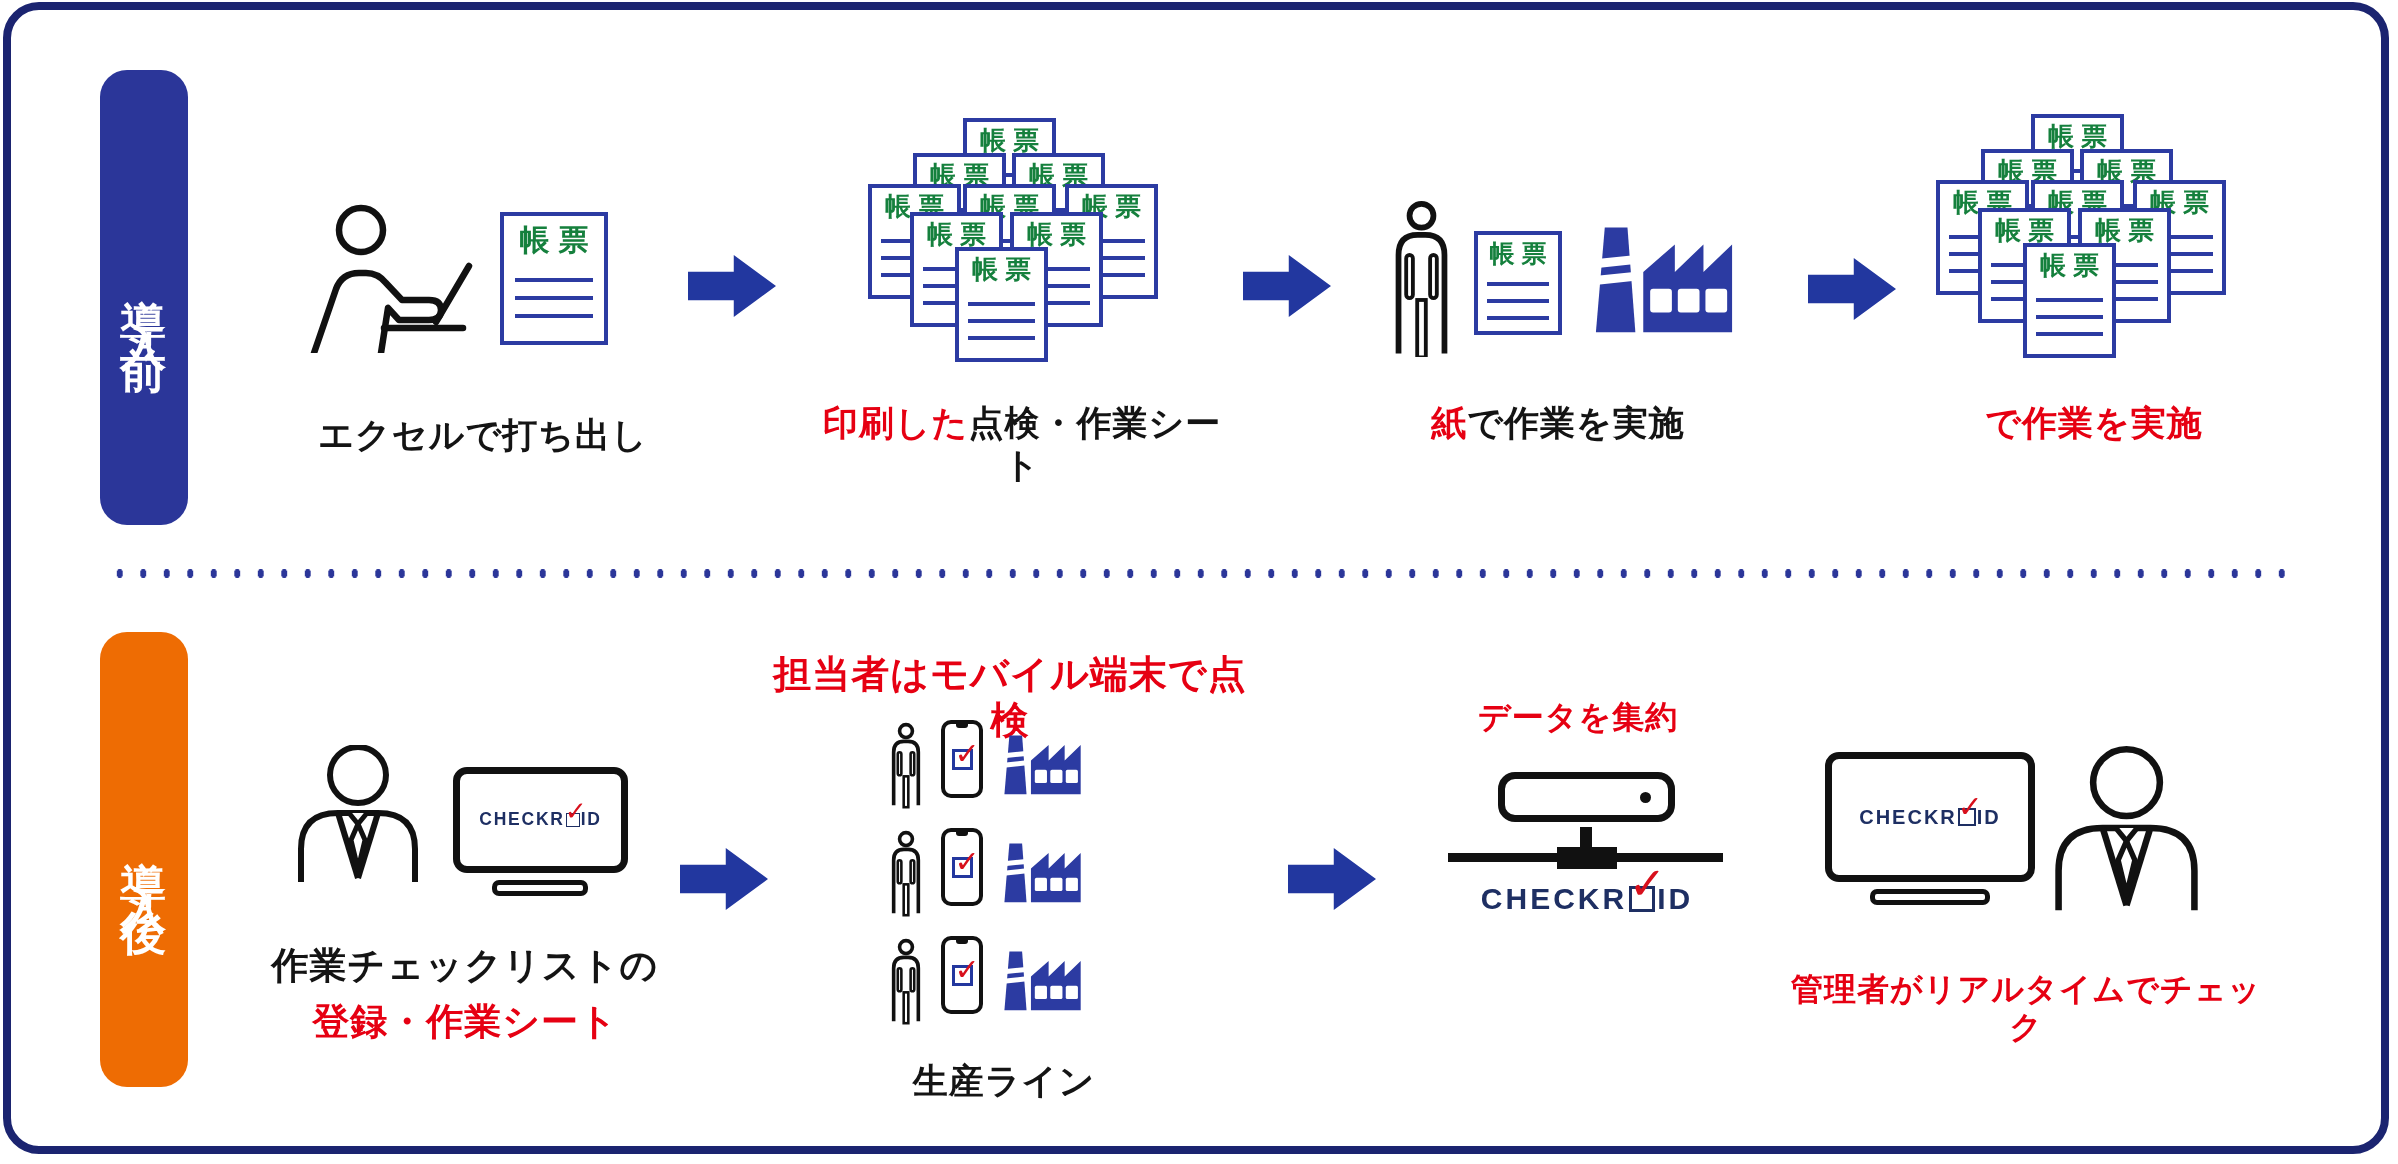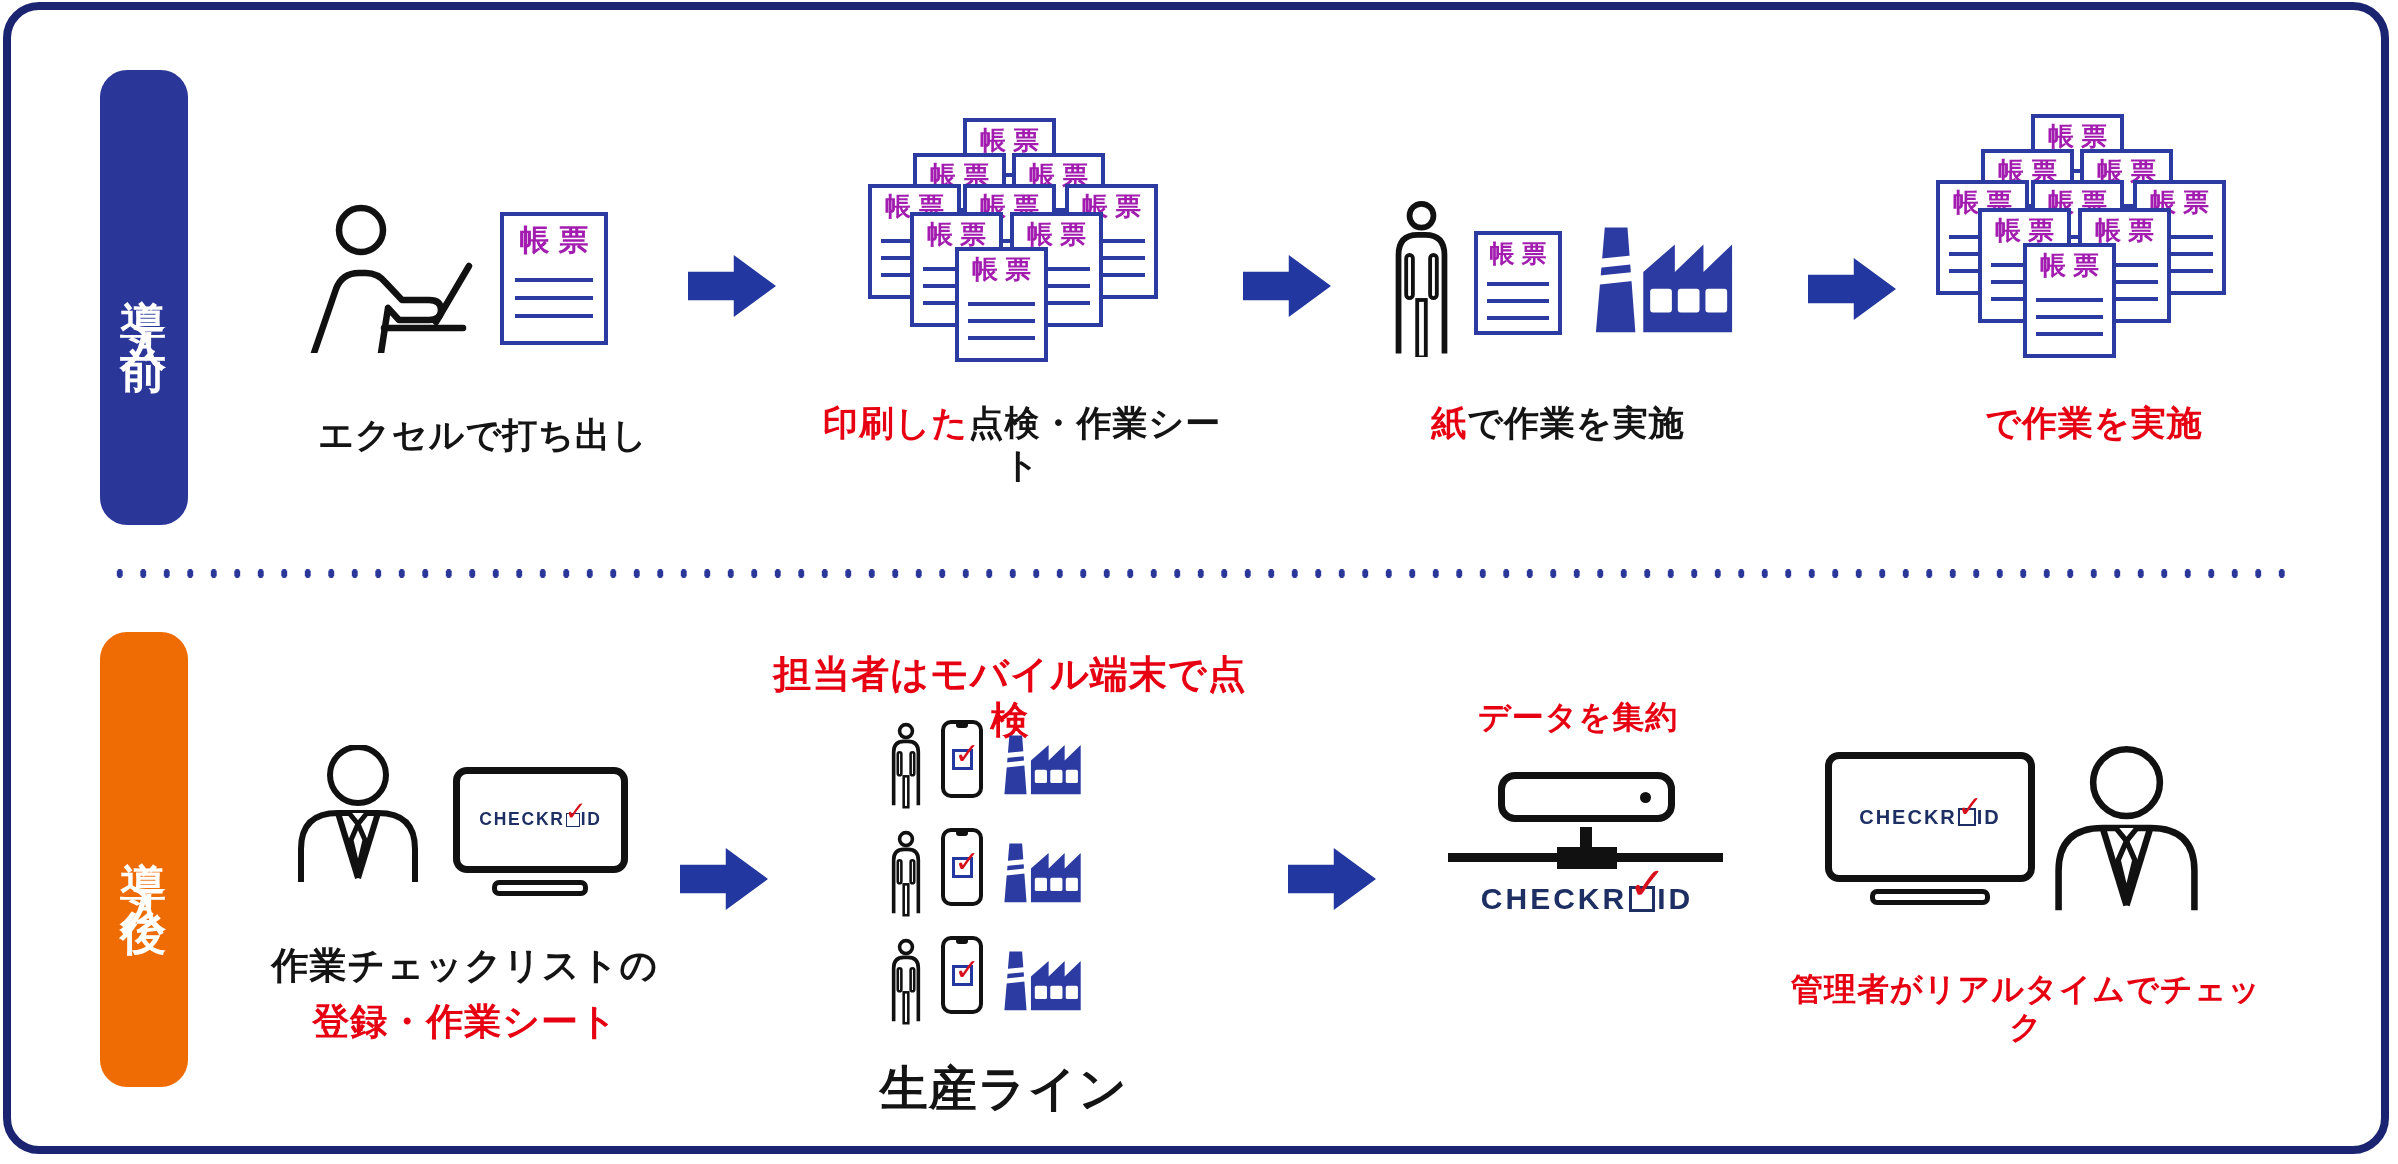--- a/index.html
+++ b/index.html
@@ -44,21 +44,21 @@
     clip-path:polygon(0 27%, 52% 27%, 52% 0, 100% 50%, 52% 100%, 52% 73%, 0 73%);
   }
 
   
   .doc {
     position:absolute; width:93px; height:115px; box-sizing:border-box;
     background:#ffffff; border:4px solid #2c3ba2;
   }
   .doc-title {
     display:block; text-align:center; margin-top:5px;
-    color:#a21caf; font-weight:700; font-size:26px; letter-spacing:7px;
+    color:#15803d; font-weight:700; font-size:26px; letter-spacing:7px;
     text-indent:7px; line-height:1;
   }
   .doc-lines {
     position:absolute; left:9px; right:9px; top:51px; bottom:9px;
     background:repeating-linear-gradient(to bottom,#2c3ba2 0 4px,transparent 4px 17px);
   }
   .doc-big { width:108px; height:133px; }
   .doc-big .doc-title { font-size:30px; margin-top:9px; letter-spacing:9px; text-indent:9px; }
   .doc-big .doc-lines { top:62px; left:11px; right:11px; bottom:11px;
     background:repeating-linear-gradient(to bottom,#2c3ba2 0 4px,transparent 4px 18px); }
@@ -368,21 +368,21 @@
       <polygon points="8,120 17,14 40,14 48,120" fill="#2c3ba2"></polygon>
       <rect x="2" y="44" width="50" height="9" fill="#ffffff" transform="rotate(-6 27 48)"></rect>
       <rect x="2" y="61" width="50" height="9" fill="#ffffff" transform="rotate(-6 27 65)"></rect>
       <path d="M56,120 V59 L88,31 V59 L117,31 V59 L146,31 V120 Z" fill="#2c3ba2"></path>
       <rect x="63" y="76" width="22" height="24" rx="3" fill="#ffffff"></rect>
       <rect x="91" y="76" width="22" height="24" rx="3" fill="#ffffff"></rect>
       <rect x="119" y="76" width="22" height="24" rx="3" fill="#ffffff"></rect>
     </svg>
   </div>
 
-  <div class="cap" style="left:804px;top:1060px;width:400px;font-size:48px;">
+  <div class="cap" style="left:804px;top:1060px;width:400px;font-size:35px;">
     <span>生産ライン</span>
   </div>
 
   <div class="arrow" style="left:1288px;top:848px;"></div>
 
   <div class="cap-red" style="left:1378px;top:698px;width:400px;">
     <span>データを集約</span>
   </div>
 
   <div>

